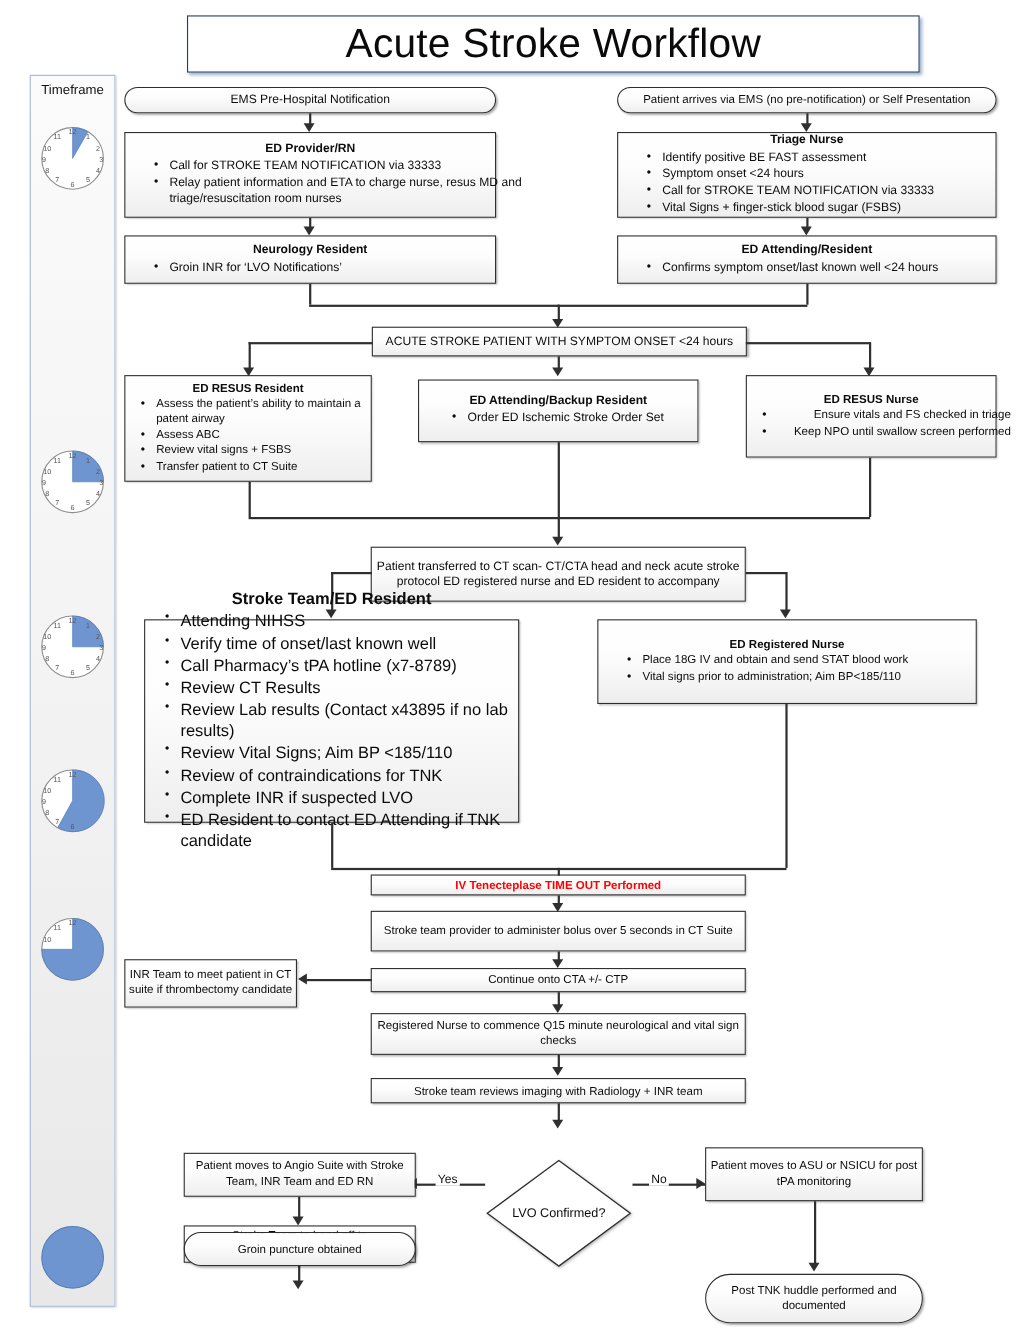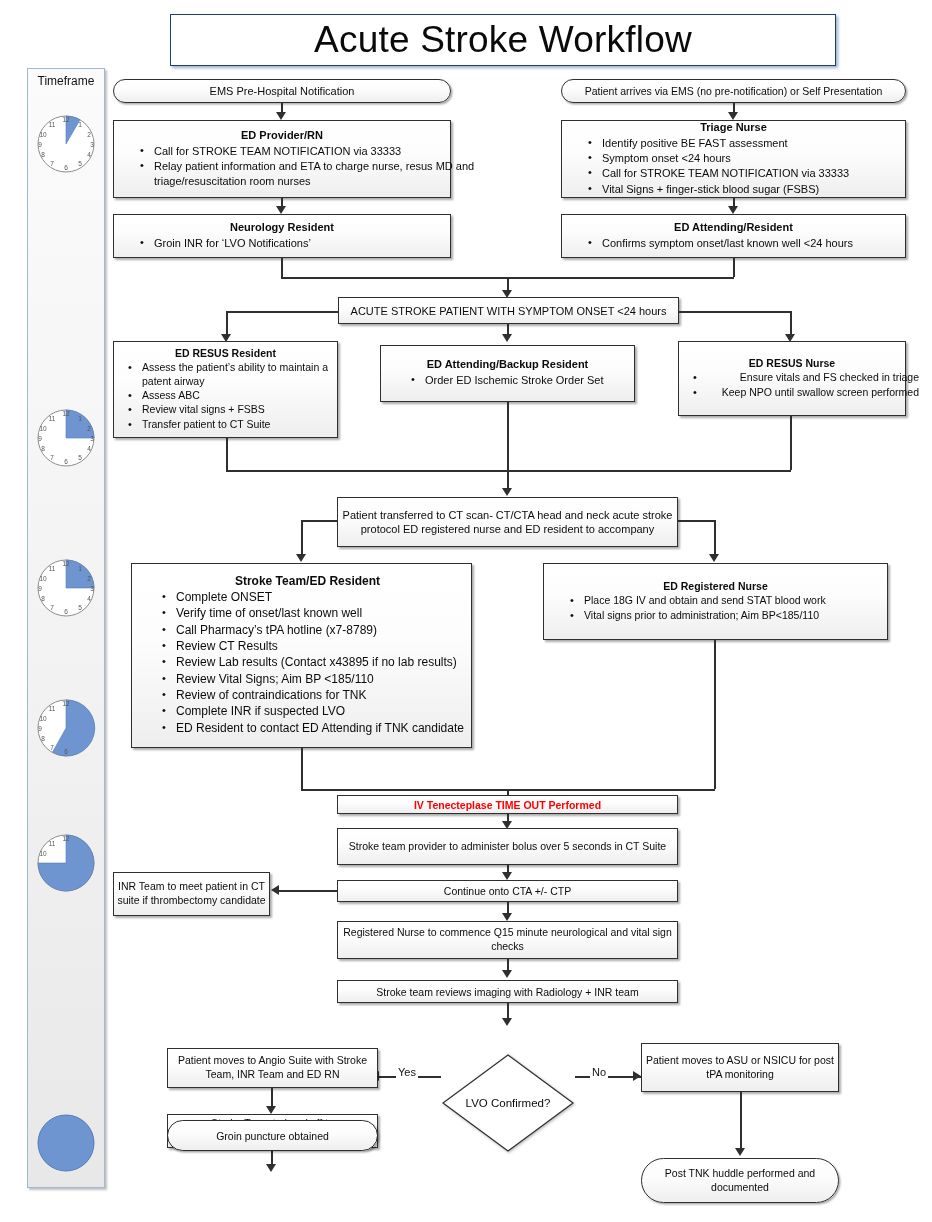--- a/index.html
+++ b/index.html
@@ -328,24 +328,24 @@
   </div>
 
   <div class="ln lnh" style="left:301px;top:520px;width:37px;"></div>
   <div class="ln lnv" style="left:301px;top:520px;height:36px;"></div>
   <div class="arw" style="left:296px;top:554px;"></div>
 
   <div class="ln lnh" style="left:678px;top:520px;width:37px;"></div>
   <div class="ln lnv" style="left:714px;top:520px;height:36px;"></div>
   <div class="arw" style="left:709px;top:554px;"></div>
 
-  <div class="box" style="left:131px;top:563px;width:341px;height:185px;font-size:12px;padding-left:12px;">
+  <div class="box" style="left:131px;top:563px;width:341px;height:185px;font-size:15px;">
     <div class="ttl">Stroke Team/ED Resident</div>
     <ul class="bul" style="padding-left:18px;">
-      <li>Complete ONSET</li>
+      <li>Attending NIHSS</li>
       <li>Verify time of onset/last known well</li>
       <li>Call Pharmacy’s tPA hotline (x7-8789)</li>
       <li>Review CT Results</li>
       <li>Review Lab results (Contact x43895 if no lab results)</li>
       <li>Review Vital Signs; Aim BP &lt;185/110</li>
       <li>Review of contraindications for TNK</li>
       <li>Complete INR if suspected LVO</li>
       <li>ED Resident to contact ED Attending if TNK candidate</li>
     </ul>
   </div>

